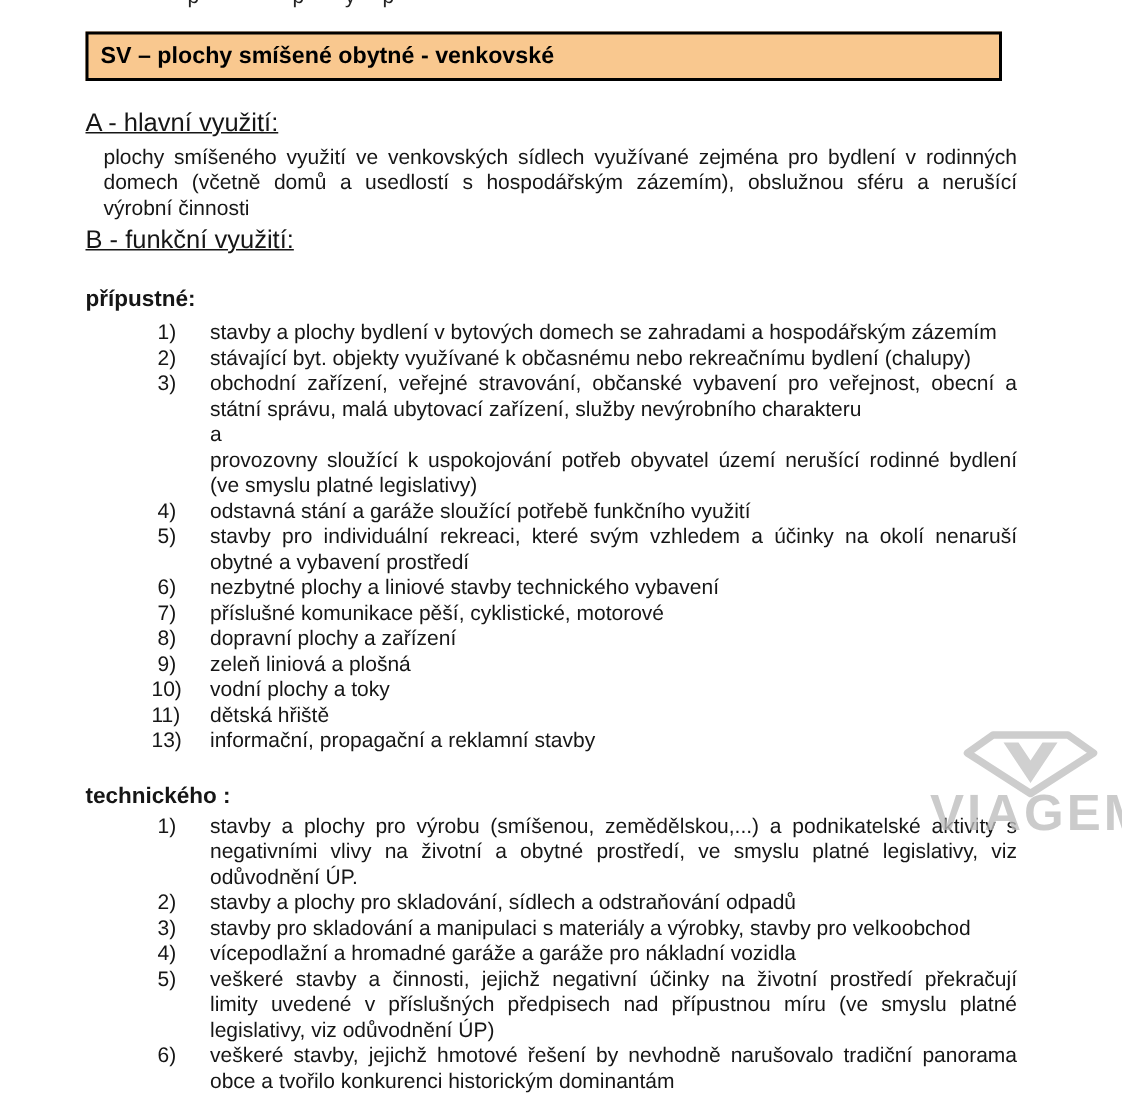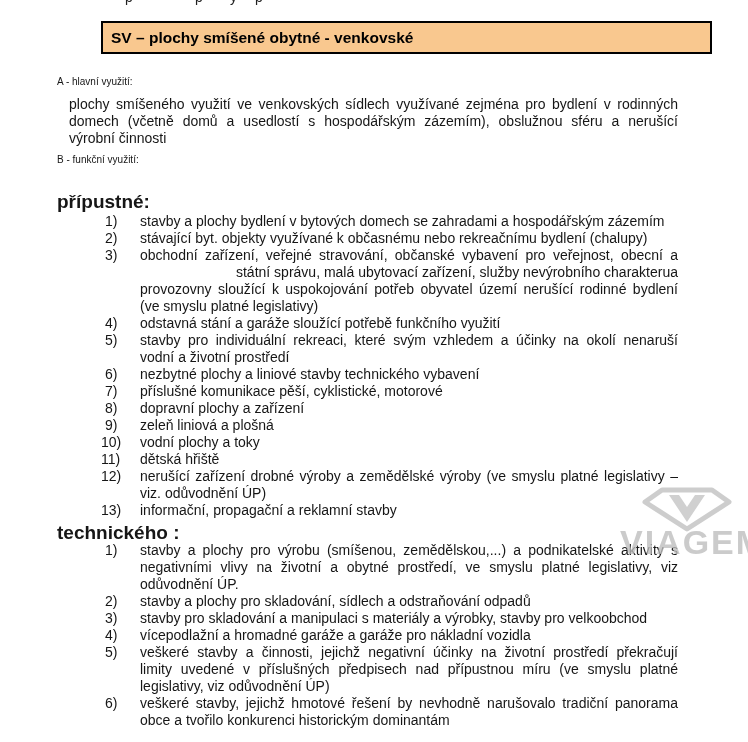--- a/index.html
+++ b/index.html
@@ -11,33 +11,33 @@
   .abs { position:absolute; }
 
   
   .cutfrag { top:0; left:0; width:320px; height:7px; overflow:hidden; }
   .cutfrag span { position:absolute; top:-11px; font-size:14px; color:#222; }
 
   
   .titlebox {
     left:57px; top:21px; width:611px; height:33px; box-sizing:border-box;
     border:2px solid #000; display:flex; align-items:center; padding-left:8px;
-    font-weight:bold; font-size:15.5px; color:#000;margin-left:44px;
+    font-weight:bold; font-size:15.5px; color:#000;
   }
 
-  .uheading { font-size:10px; }
-  .blabel   { font-size:19px; font-weight:bold; }
+  .uheading { font-size:17px; text-decoration:underline; }
+  .blabel   { font-size:15px; font-weight:bold; }
 
   .col { width:621px; }
 
   
   .tl { line-height:17px;padding-left:12px; }
   .tl.fill { text-align:justify; text-align-last:justify; text-justify:inter-word; }
   .tl.end  { white-space:nowrap; }
-  .tl.split{ display:flex; justify-content:flex-end; }
+  .tl.split{ display:flex; justify-content:space-between;flex-direction:column; }
 
   
   .li { position:relative; padding-left:71px; box-sizing:border-box; width:621px; }
   .num { position:absolute; left:48px; top:0; line-height:17px; }
   .num.wide { left:44px; }
 
   
   .wm { pointer-events:none; z-index:5; }
   .wmtext {
     left:620px; top:523px; font-size:34px; font-weight:bold; letter-spacing:2px;
@@ -104,21 +104,21 @@
       <div class="li">
         <span class="num">4)</span>
         <div>
           <div class="tl end">odstavná stání a garáže sloužící potřebě funkčního využití</div>
         </div>
       </div>
       <div class="li">
         <span class="num">5)</span>
         <div>
           <div class="tl fill">stavby pro individuální rekreaci, které svým vzhledem a účinky na okolí nenaruší</div>
-          <div class="tl end">vodní a životní prostředí</div>
+          <div class="tl end">obytné a vybavení prostředí</div>
         </div>
       </div>
       <div class="li">
         <span class="num">6)</span>
         <div>
           <div class="tl end">nezbytné plochy a liniové stavby technického vybavení</div>
         </div>
       </div>
       <div class="li">
         <span class="num">7)</span>
@@ -141,27 +141,20 @@
       <div class="li">
         <span class="num wide">10)</span>
         <div>
           <div class="tl end">vodní plochy a toky</div>
         </div>
       </div>
       <div class="li">
         <span class="num wide">11)</span>
         <div>
           <div class="tl end">dětská hřiště</div>
-        </div>
-      </div>
-      <div class="li">
-        <span class="num wide">12)</span>
-        <div>
-          <div class="tl fill">nerušící zařízení drobné výroby a zemědělské výroby (ve smyslu platné legislativy –</div>
-          <div class="tl end">viz. odůvodnění ÚP)</div>
         </div>
       </div>
       <div class="li">
         <span class="num wide">13)</span>
         <div>
           <div class="tl end">informační, propagační a reklamní stavby</div>
         </div>
       </div>
     </div>
 

